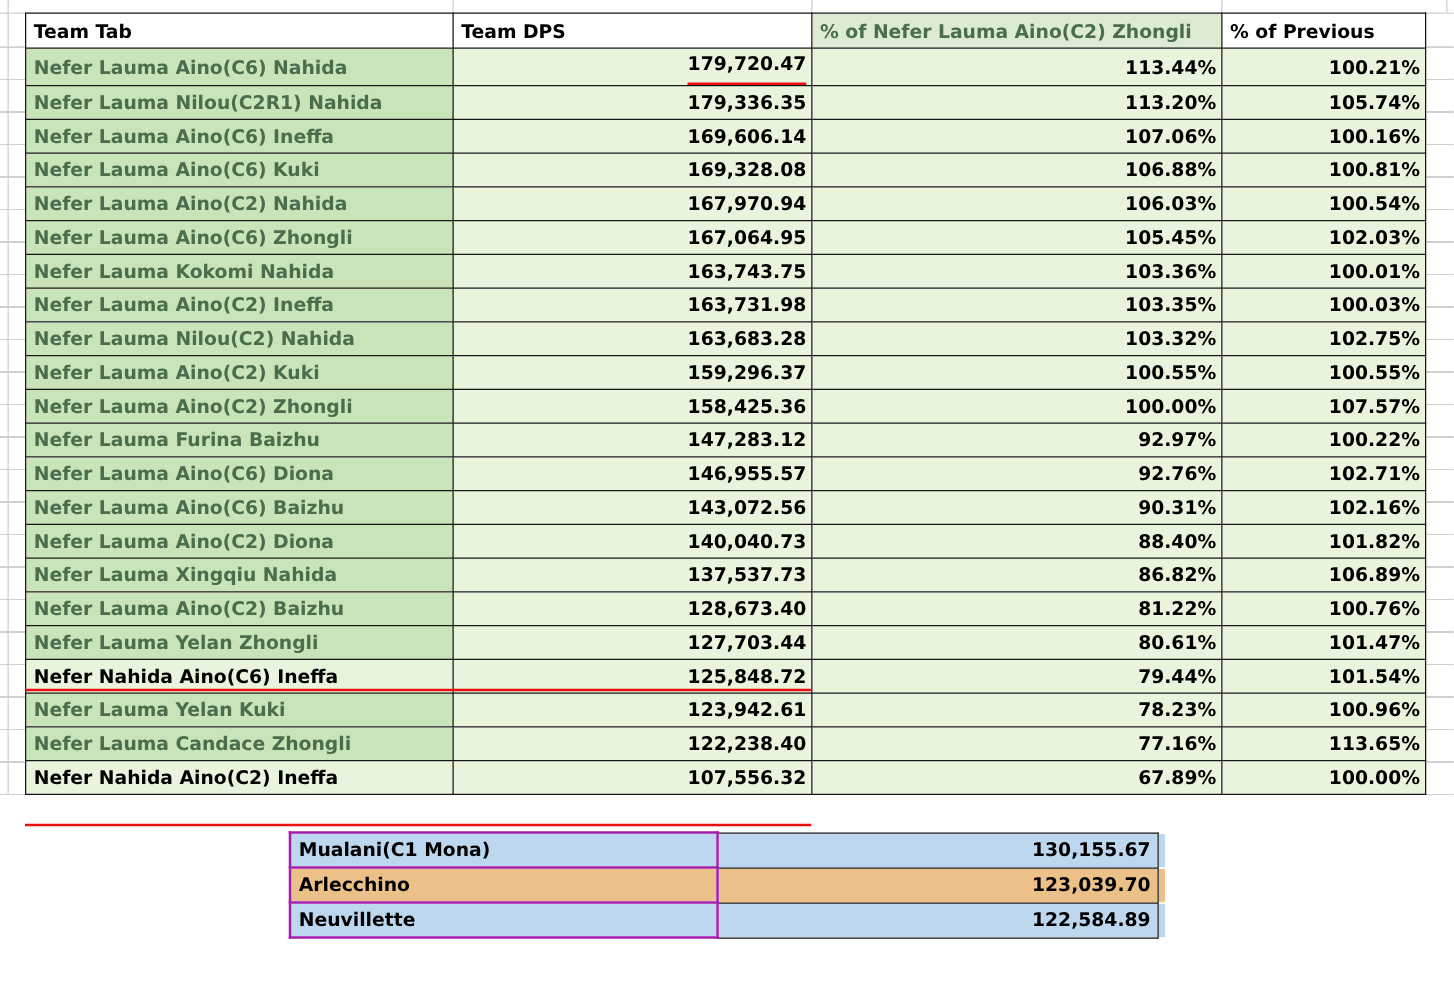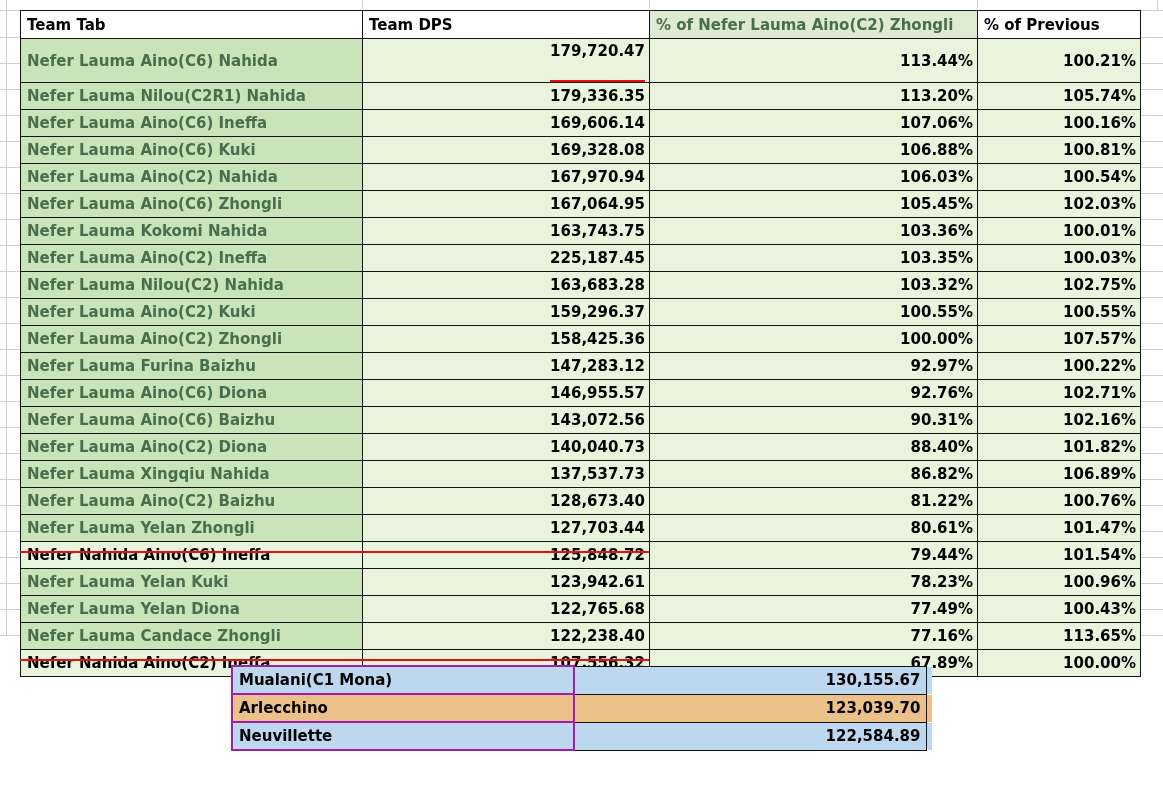--- a/index.html
+++ b/index.html
@@ -22,21 +22,21 @@
     height:26px; padding:0 4px;
     font-size:15px; line-height:24px;
     white-space:nowrap; overflow:hidden;
   }
   .main th { height:27px; text-align:left; padding-left:6px; background:#ffffff; color:#000; }
   .main th.h3 { background:#dcebd2; color:#4a6d4e;margin-left:41px; }
   .main td.team { background:#c8e4b8; color:#4a6d4e; text-align:left; padding-left:6px;margin-top:40px; }
   .main td.num  { background:#e8f5dc; color:#000; text-align:right; }
   .main tr.red-underline-row td.team { background:#e8f5dc; color:#000; }
   .dps-text { display:inline-block; }
-  .red-num-underline { border-bottom:2px solid #ea0f0f; padding-bottom:17px;text-align:center; }
+  .red-num-underline { border-bottom:2px solid #ea0f0f; padding-bottom:3px;text-align:center; }
   .red-line { position:absolute; left:0; width:629px; height:2px; background:#ea0f0f; z-index:5; }
 
   
   .cmp-wrap { position:absolute; left:231px; top:665px; }
   .cmp td { height:26px; font-size:15px; line-height:24px; white-space:nowrap; overflow:hidden; }
   .cmp td.name { border:2px solid #a21caf; text-align:left; padding:0 4px 0 6px; }
   .cmp td.val  { border:1px solid #151515; text-align:right; padding:0 5px 0 4px; }
   .cmp td.strip { border-top:1px solid #fff; border-bottom:1px solid #fff; border-left:none; border-right:none; padding:0; }
   .cmp tr.fill-blue td      { background:#bdd7ee; }
   .cmp tr.fill-pale-blue td { background:#e2ecf9; }
@@ -110,21 +110,21 @@
     <td class="num">102.03%</td>
   </tr>
         <tr>
     <td class="team">Nefer Lauma Kokomi Nahida</td>
     <td class="num"><span class="dps-text">163,743.75</span></td>
     <td class="num">103.36%</td>
     <td class="num">100.01%</td>
   </tr>
         <tr>
     <td class="team">Nefer Lauma Aino(C2) Ineffa</td>
-    <td class="num"><span class="dps-text">225,187.45</span></td>
+    <td class="num"><span class="dps-text">163,731.98</span></td>
     <td class="num">103.35%</td>
     <td class="num">100.03%</td>
   </tr>
         <tr>
     <td class="team">Nefer Lauma Nilou(C2) Nahida</td>
     <td class="num"><span class="dps-text">163,683.28</span></td>
     <td class="num">103.32%</td>
     <td class="num">102.75%</td>
   </tr>
         <tr>
@@ -185,26 +185,20 @@
     <td class="team">Nefer Nahida Aino(C6) Ineffa</td>
     <td class="num"><span class="dps-text">125,848.72</span></td>
     <td class="num">79.44%</td>
     <td class="num">101.54%</td>
   </tr>
         <tr>
     <td class="team">Nefer Lauma Yelan Kuki</td>
     <td class="num"><span class="dps-text">123,942.61</span></td>
     <td class="num">78.23%</td>
     <td class="num">100.96%</td>
-  </tr>
-        <tr>
-    <td class="team">Nefer Lauma Yelan Diona</td>
-    <td class="num"><span class="dps-text">122,765.68</span></td>
-    <td class="num">77.49%</td>
-    <td class="num">100.43%</td>
   </tr>
         <tr>
     <td class="team">Nefer Lauma Candace Zhongli</td>
     <td class="num"><span class="dps-text">122,238.40</span></td>
     <td class="num">77.16%</td>
     <td class="num">113.65%</td>
   </tr>
         <tr class="red-underline-row">
     <td class="team">Nefer Nahida Aino(C2) Ineffa</td>
     <td class="num"><span class="dps-text">107,556.32</span></td>

